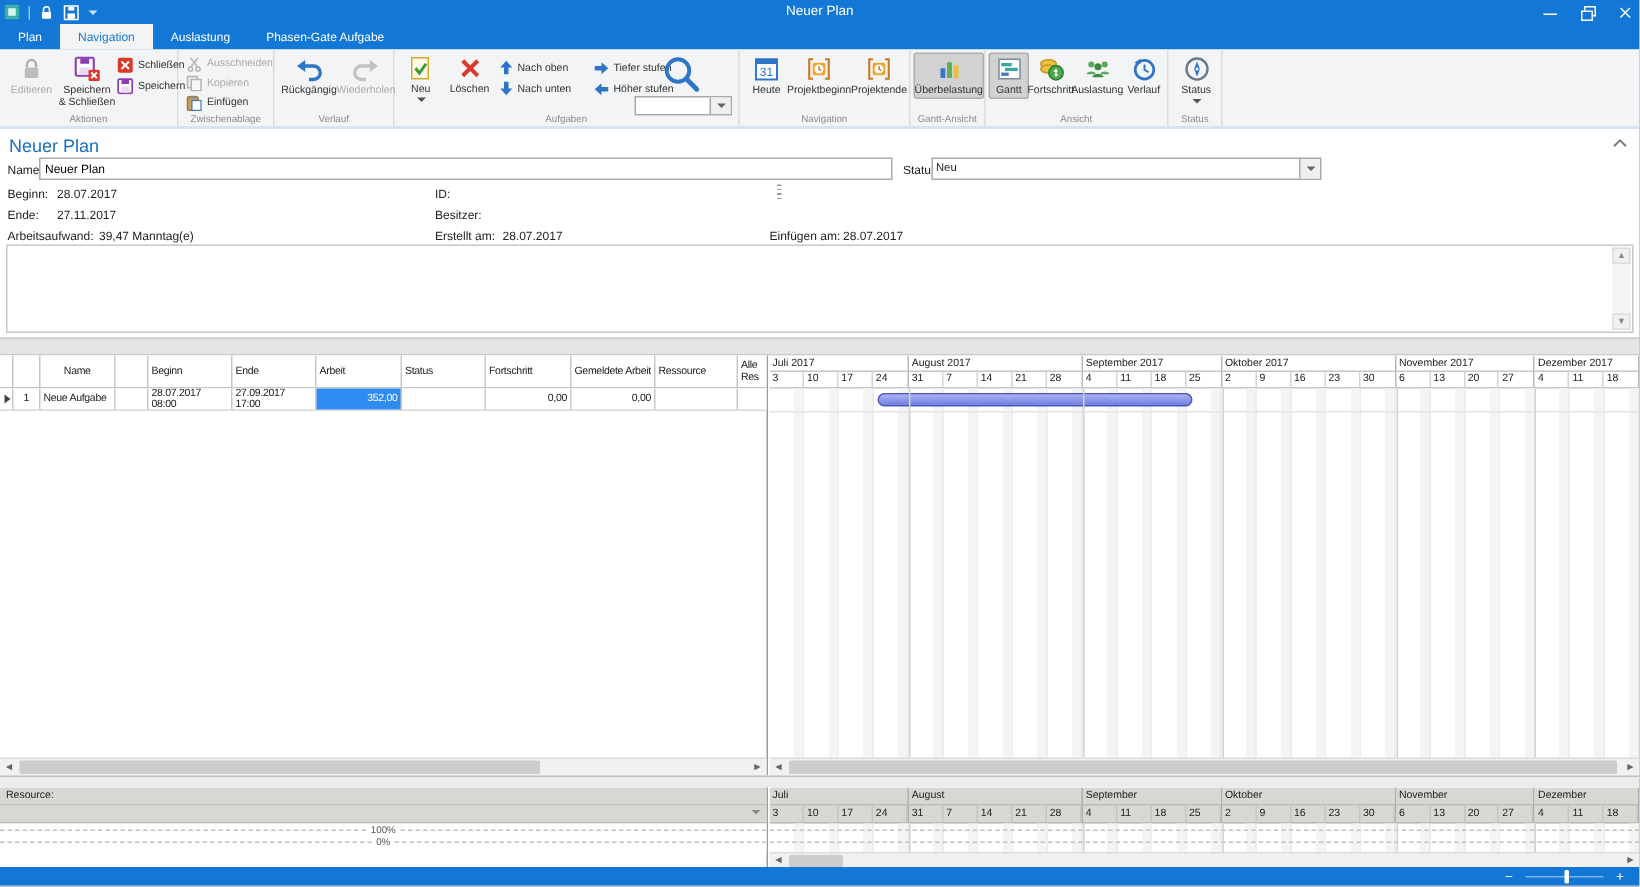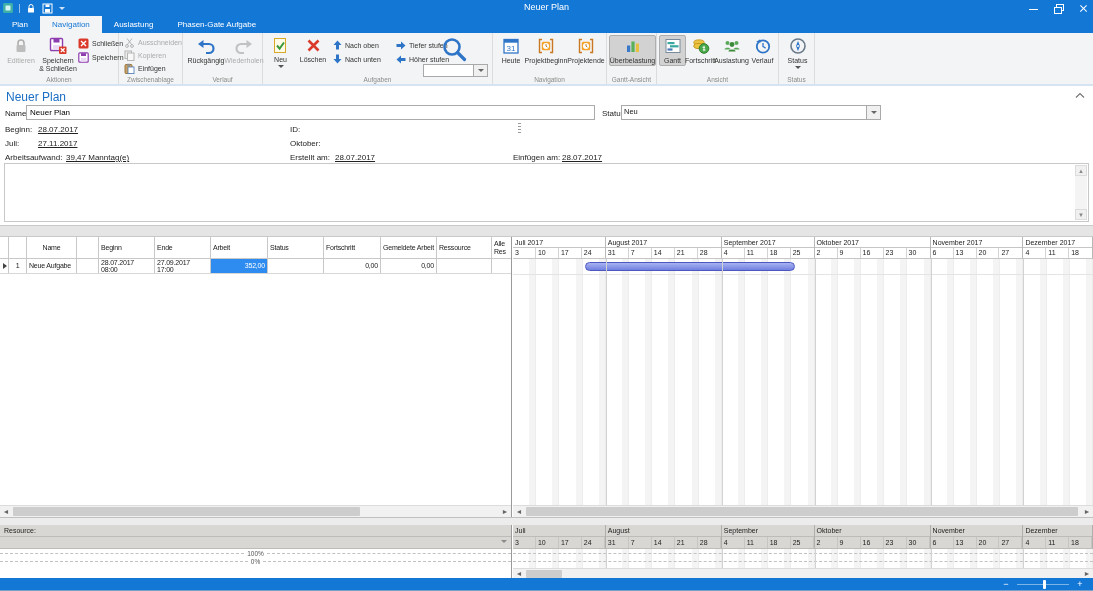--- a/index.html
+++ b/index.html
@@ -38,21 +38,21 @@
   .dd-caret{width:0;height:0;border:3px solid transparent;border-top-color:#555;margin-top:1px;}
   .combo{position:absolute;background:#fff;border:1px solid #a9a9a9;box-sizing:border-box;display:flex;}
   .combo .cfield{flex:1;font-size:7.5px;padding:1px 2px;color:#222;overflow:hidden;white-space:nowrap;}
   .combo .cbtn{width:13px;background:#f0f0f0;border-left:1px solid #a9a9a9;display:flex;align-items:center;justify-content:center;}
   .combo .cbtn i{width:0;height:0;border:3px solid transparent;border-top-color:#666;margin-top:3px;}
   
   .formarea{position:absolute;left:0;top:86px;width:1093px;height:139px;background:#fff;}
   .form-header{position:absolute;left:6px;top:4px;font-size:12px;color:#1a6fc4;}
   .collapse{position:absolute;right:8px;top:6px;}
   .flabel{position:absolute;font-size:8px;color:#222;}
-  .fvalue{position:absolute;font-size:8px;color:#222;text-decoration:underline;}
+  .fvalue{position:absolute;font-size:8px;color:#222;}
   .tinput{position:absolute;border:1px solid #ababab;background:#fff;font-size:8px;padding:0 3px;
           font-family:"Liberation Sans",sans-serif;box-sizing:border-box;}
   .split-dots{position:absolute;width:3px;height:11px;
       background:repeating-linear-gradient(to bottom,#9a9a9a 0 1px,transparent 1px 3px);}
   .notes{position:absolute;left:4px;top:77px;width:1085px;height:59px;border:1px solid #c8c8c8;background:#fff;box-sizing:border-box;}
   .vsb{position:absolute;right:1px;top:1px;bottom:1px;width:12px;background:#f4f4f4;}
   .vsb .up,.vsb .dn{position:absolute;left:0;width:12px;height:11px;background:#f0f0f0;border:1px solid #dcdcdc;
        box-sizing:border-box;color:#888;font-size:6px;text-align:center;line-height:10px;}
   .vsb .up{top:0;} .vsb .dn{bottom:0;}
   
@@ -416,23 +416,23 @@
       <div class="cbtn">
           <i></i>
         </div>
     </div>
 
     <div class="flabel" style="left:5px;top:39px;">Beginn:</div>
     <div class="fvalue" style="left:38px;top:39px;">28.07.2017</div>
     <div class="flabel" style="left:290px;top:39px;">ID:</div>
     <div class="split-dots" style="left:518px;top:37px;"></div>
 
-    <div class="flabel" style="left:5px;top:53px;">Juli:</div>
+    <div class="flabel" style="left:5px;top:53px;">Ende:</div>
     <div class="fvalue" style="left:38px;top:53px;">27.11.2017</div>
-    <div class="flabel" style="left:290px;top:53px;">Oktober:</div>
+    <div class="flabel" style="left:290px;top:53px;">Besitzer:</div>
 
     <div class="flabel" style="left:5px;top:67px;">Arbeitsaufwand:</div>
     <div class="fvalue" style="left:66px;top:67px;">39,47 Manntag(e)</div>
     <div class="flabel" style="left:290px;top:67px;">Erstellt am:</div>
     <div class="fvalue" style="left:335px;top:67px;">28.07.2017</div>
     <div class="flabel" style="left:513px;top:67px;">Einfügen am:</div>
     <div class="fvalue" style="left:562px;top:67px;">28.07.2017</div>
 
     <div class="notes">
       <div class="vsb">

